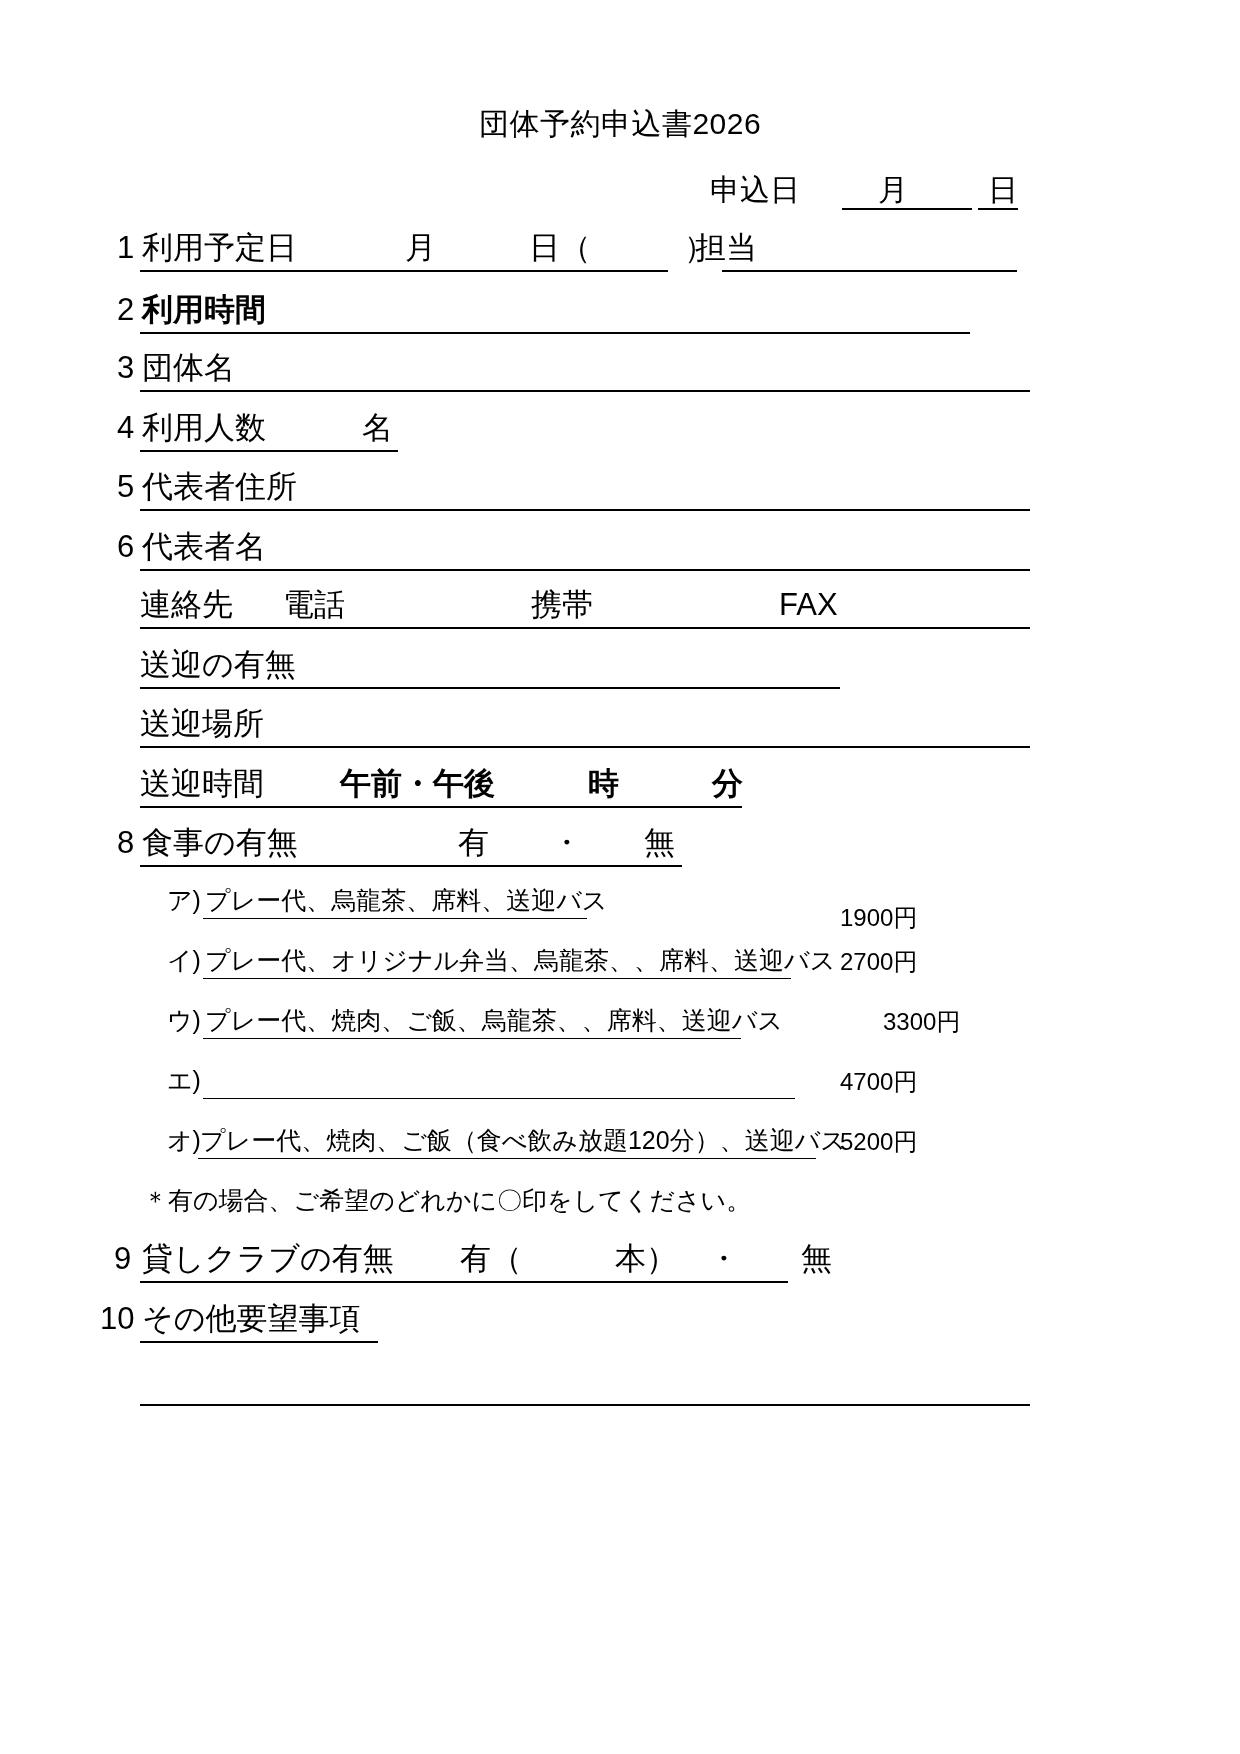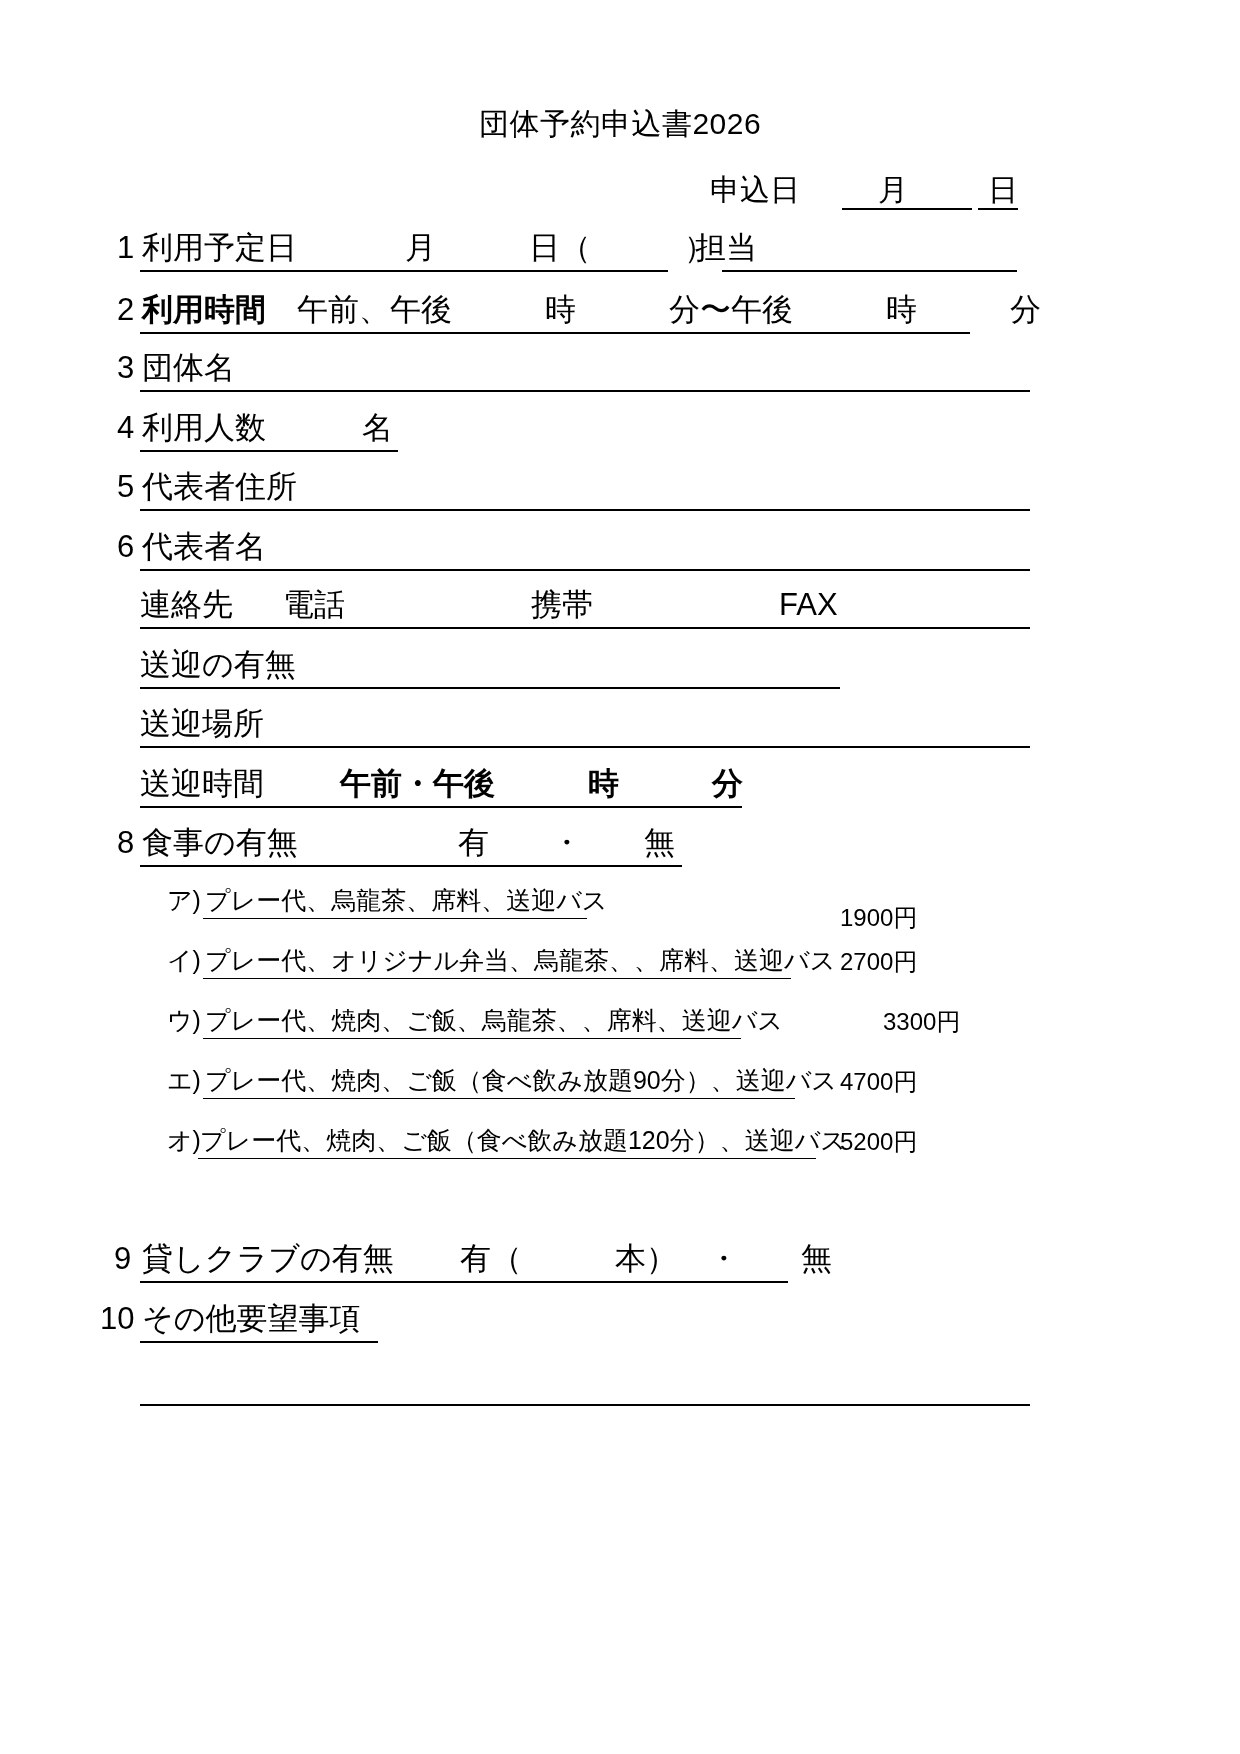--- a/index.html
+++ b/index.html
@@ -99,21 +99,20 @@
 
   <div class="abs" style="left:117px; top:232px;">1</div>
   <div class="abs" style="left:142px; top:232px;">利用予定日</div>
   <div class="abs" style="left:405px; top:232px;">月　　　日（　　　）</div>
   <div class="abs" style="left:695px; top:232px;">担当</div>
   <div class="rule" style="left:140px; top:270px; width:528px;"></div>
   <div class="rule" style="left:722px; top:270px; width:295px;"></div>
 
   <div class="abs" style="left:117px; top:294px;">2</div>
   <div class="abs" style="left:142px; top:294px;font-weight:bold;">利用時間</div>
-  <div class="abs" style="left:297px; top:294px;">午前、午後　　　時　　　分〜午後　　　時　　　分</div>
   <div class="rule" style="left:140px; top:332px; width:830px;"></div>
 
   <div class="abs" style="left:117px; top:352px;">3</div>
   <div class="abs" style="left:142px; top:352px;">団体名</div>
   <div class="rule" style="left:140px; top:390px; width:890px;"></div>
 
   <div class="abs" style="left:117px; top:412px;">4</div>
   <div class="abs" style="left:142px; top:412px;">利用人数</div>
   <div class="abs" style="left:362px; top:412px;">名</div>
   <div class="rule" style="left:140px; top:450px; width:258px;"></div>
@@ -154,29 +153,29 @@
   <div class="opt-text" style="left:205px; top:948px;">プレー代、オリジナル弁当、烏龍茶、、席料、送迎バス</div>
   <div class="rule-thin" style="left:203px; top:978px; width:588px;"></div>
   <div class="opt-price" style="left:840px; top:950px;">2700円</div>
 
   <div class="opt-label" style="left:167px; top:1008px;">ウ)</div>
   <div class="opt-text" style="left:205px; top:1008px;">プレー代、焼肉、ご飯、烏龍茶、、席料、送迎バス</div>
   <div class="rule-thin" style="left:203px; top:1038px; width:538px;"></div>
   <div class="opt-price" style="left:883px; top:1010px;">3300円</div>
 
   <div class="opt-label" style="left:167px; top:1068px;">エ)</div>
-  <div class="opt-text" style="left:205px; top:1068px;">プレー代、焼肉、ご飯（食べ飲み放題90分）、送迎バス</div>
   <div class="rule-thin" style="left:203px; top:1098px; width:592px;"></div>
   <div class="opt-price" style="left:840px; top:1070px;">4700円</div>
 
   <div class="opt-label" style="left:167px; top:1128px;">オ)</div>
   <div class="opt-text" style="left:200px; top:1128px;">プレー代、焼肉、ご飯（食べ飲み放題120分）、送迎バス</div>
   <div class="rule-thin" style="left:198px; top:1158px; width:618px;"></div>
   <div class="opt-price" style="left:840px; top:1130px;">5200円</div>
 
+  <div class="note" style="left:143px; top:1188px;">＊有の場合、ご希望のどれかに〇印をしてください。</div>
 
   <div class="abs" style="left:114px; top:1243px;">9</div>
   <div class="abs" style="left:142px; top:1243px;">貸しクラブの有無</div>
   <div class="abs" style="left:460px; top:1243px;">有（　　　本）　・　　無</div>
   <div class="rule" style="left:140px; top:1281px; width:648px;"></div>
 
   <div class="abs" style="left:100px; top:1303px;">10</div>
   <div class="abs" style="left:142px; top:1303px;">その他要望事項</div>
   <div class="rule" style="left:140px; top:1341px; width:238px;"></div>
 

